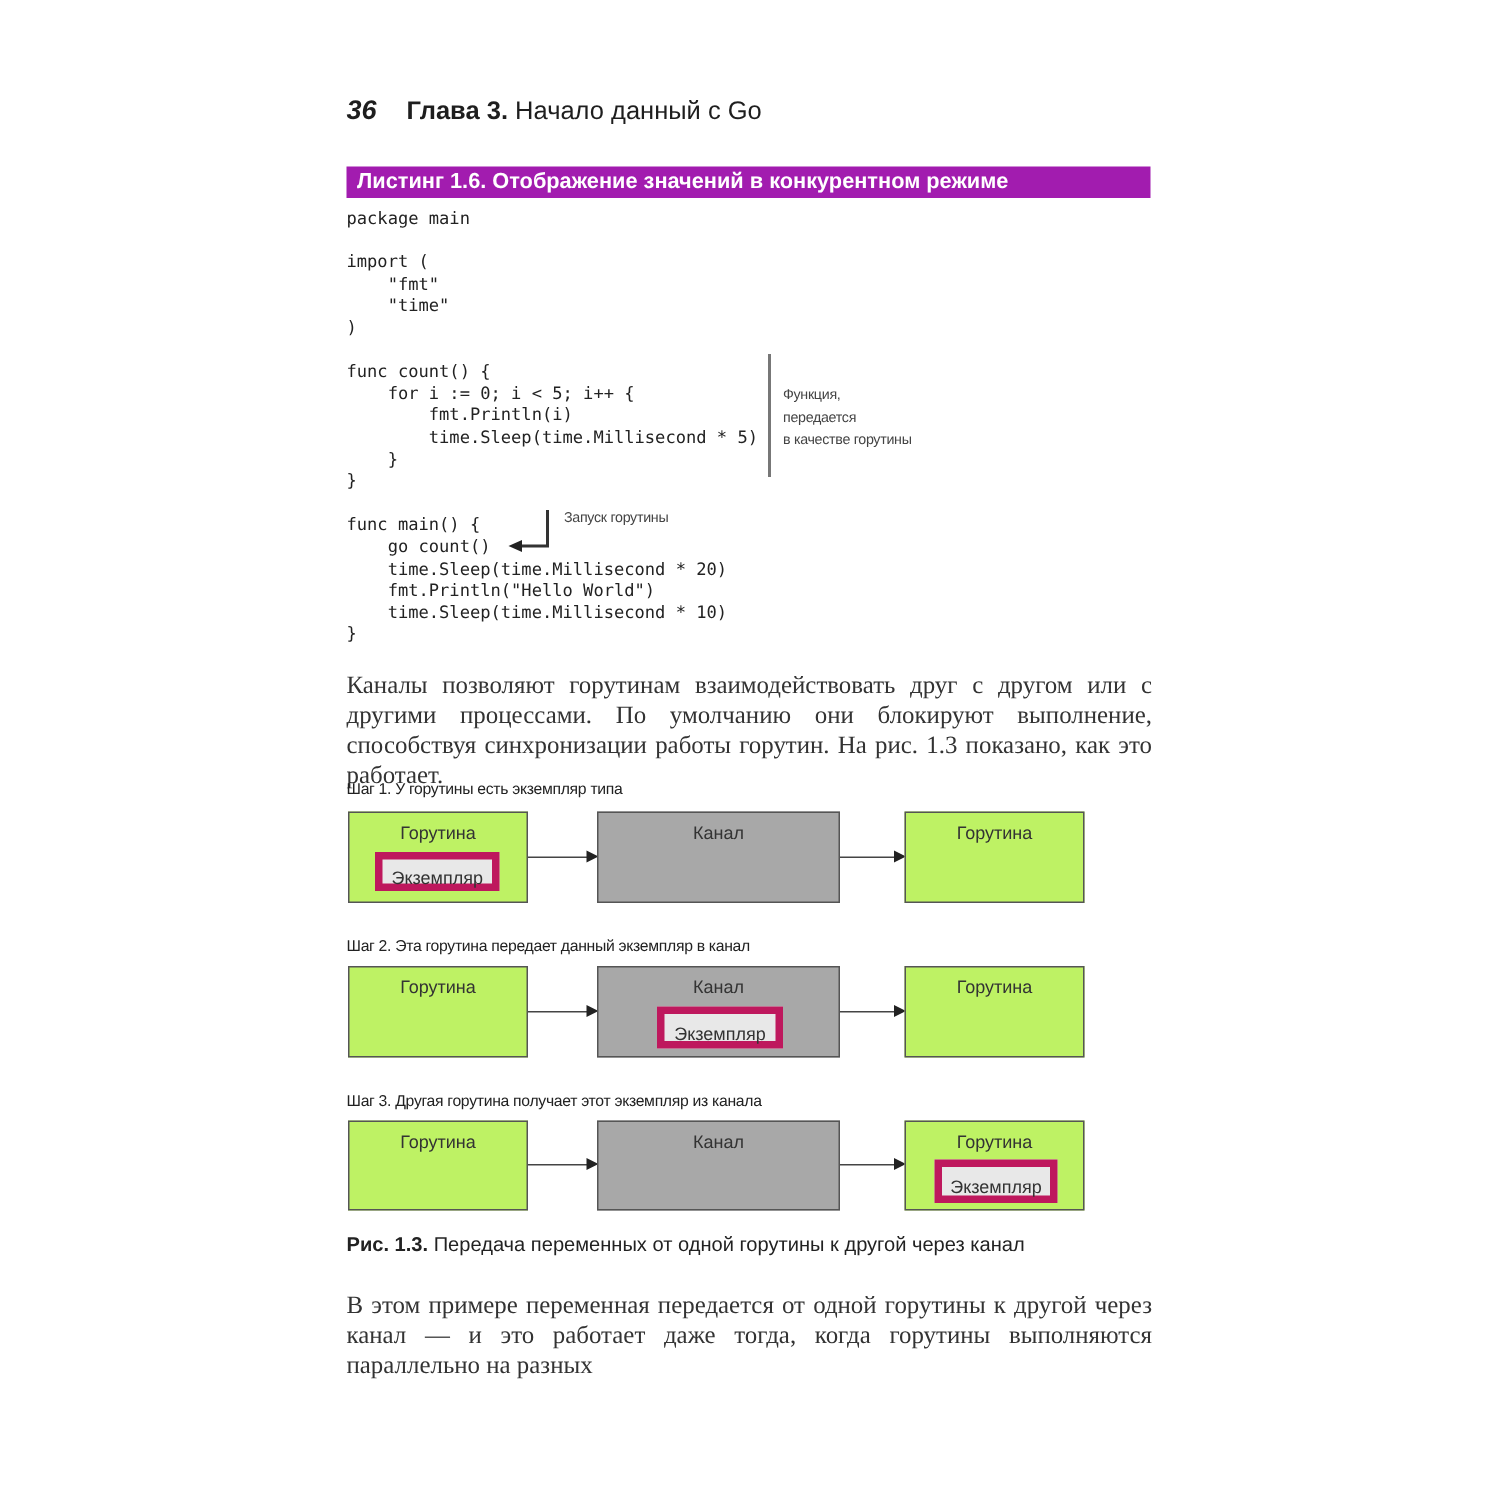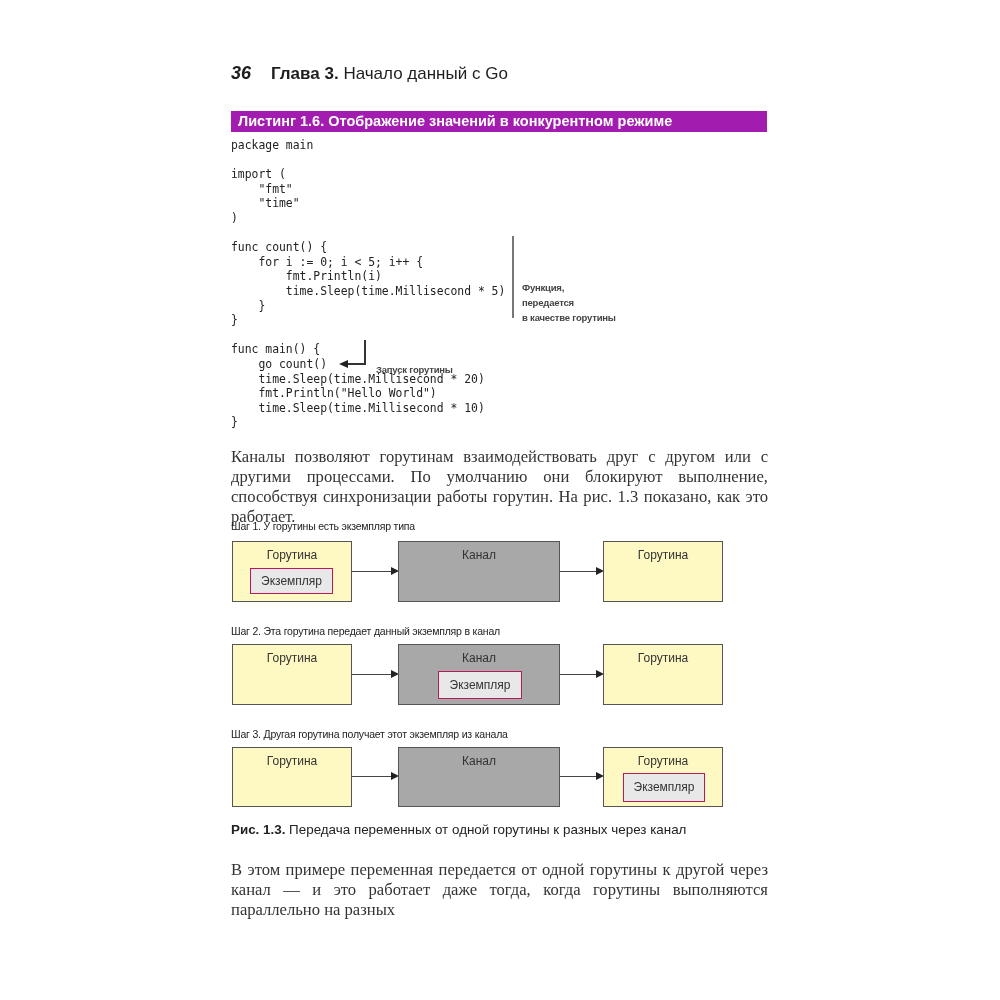--- a/index.html
+++ b/index.html
@@ -7,30 +7,30 @@
   .abs { position: absolute; }
   .header { left: 231px; top: 63px; font-family: "Liberation Sans", sans-serif; font-size: 17px; white-space: nowrap; }
   .page-num { font-weight: bold; font-size: 18px; margin-right: 20px; font-style: italic; }
   .chap-b { font-weight: bold; }
   .listing-bar { left: 231px; top: 111px; width: 536px; height: 21px; background: #a21caf; color: #fff;
     font-family: "Liberation Sans", sans-serif; font-weight: bold; font-size: 14.5px; line-height: 21px;
     padding-left: 7px; box-sizing: border-box; white-space: nowrap; }
   .code { left: 231px; top: 138px; font-family: "DejaVu Sans Mono", monospace; font-size: 11.4px;
     line-height: 14.6px; white-space: pre; color: #222; margin: 0; }
   .vline { background: #777; width: 2px; }
-  .annot { font-family: "Liberation Sans", sans-serif; font-weight: bold; font-size: 9.5px; color: #444; line-height: 15px; letter-spacing: -0.2px; margin-top: 24px; }
+  .annot { font-family: "Liberation Sans", sans-serif; font-weight: normal; font-size: 9.5px; color: #444; line-height: 15px; letter-spacing: -0.2px; }
   .hline { background: #333; height: 1.5px; }
   .arrowhead-left { width: 0; height: 0; border-top: 4px solid transparent; border-bottom: 4px solid transparent; border-right: 9px solid #222; }
   .para { left: 231px; width: 537px; font-family: Liberation Serif, serif; font-size: 16.6px; line-height: 20px; color: #333; text-align: justify; }
   .step-title { font-family: "Liberation Sans", sans-serif; font-weight: normal; font-size: 10.5px; color: #222; white-space: nowrap; letter-spacing: -0.2px; }
   .box { border: 1px solid #555; box-sizing: border-box; font-family: "Liberation Sans", sans-serif; font-size: 12px; color: #333; text-align: center; }
   .box-label { margin-top: 6px; display: block; }
-  .gor { background: #fef9c3; }
+  .gor { background: #bef264; }
   .kan { background: #a8a8a8; }
-  .inst { position: absolute; background: #e8e8e8; border: 1px solid #be185d; box-sizing: border-box; font-family: "Liberation Sans", sans-serif; font-size: 12px; color: #333; text-align: center; line-height: 24px; }
+  .inst { position: absolute; background: #e8e8e8; border: 5px solid #be185d; box-sizing: border-box; font-family: "Liberation Sans", sans-serif; font-size: 12px; color: #333; text-align: center; line-height: 24px; }
   .conn { height: 1px; background: #444; }
   .arrowhead-right { width: 0; height: 0; border-top: 4px solid transparent; border-bottom: 4px solid transparent; border-left: 8px solid #222; }
   .caption { left: 231px; top: 822px; font-family: "Liberation Sans", sans-serif; font-size: 13.4px; color: #222; white-space: nowrap; }
   .caption b { font-weight: bold; }
 </style>
 </head>
 <body>
 
 <div class="abs header">
   <span class="page-num">36</span><span class="chap-b">Глава 3.</span><span> Начало данный с Go</span>
@@ -115,16 +115,16 @@
   <span class="box-label">Канал</span>
 </div>
 <div class="abs conn" style="left:560px; top:776px; width:37px;"></div>
 <div class="abs arrowhead-right" style="left:596px; top:772px;"></div>
 <div class="abs box gor" style="left:603px; top:747px; width:120px; height:60px;">
   <span class="box-label">Горутина</span>
   <div class="inst" style="left:19px; top:25px; width:82px; height:29px; line-height:27px;">Экземпляр</div>
 </div>
 
 <div class="abs caption">
-  <b>Рис. 1.3.</b><span> Передача переменных от одной горутины к разных через канал</span>
+  <b>Рис. 1.3.</b><span> Передача переменных от одной горутины к другой через канал</span>
 </div>
 
 <div class="abs para" style="top:860px;">В этом примере переменная передается от одной горутины к другой через канал — и это работает даже тогда, когда горутины выполняются параллельно на разных</div>
 
 </body></html>

